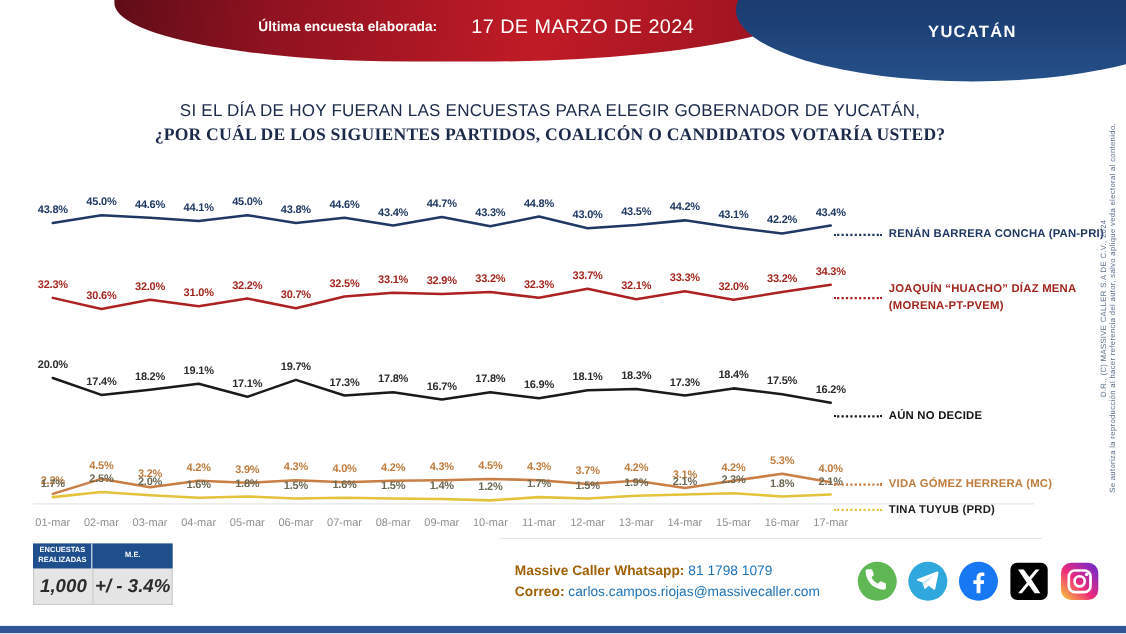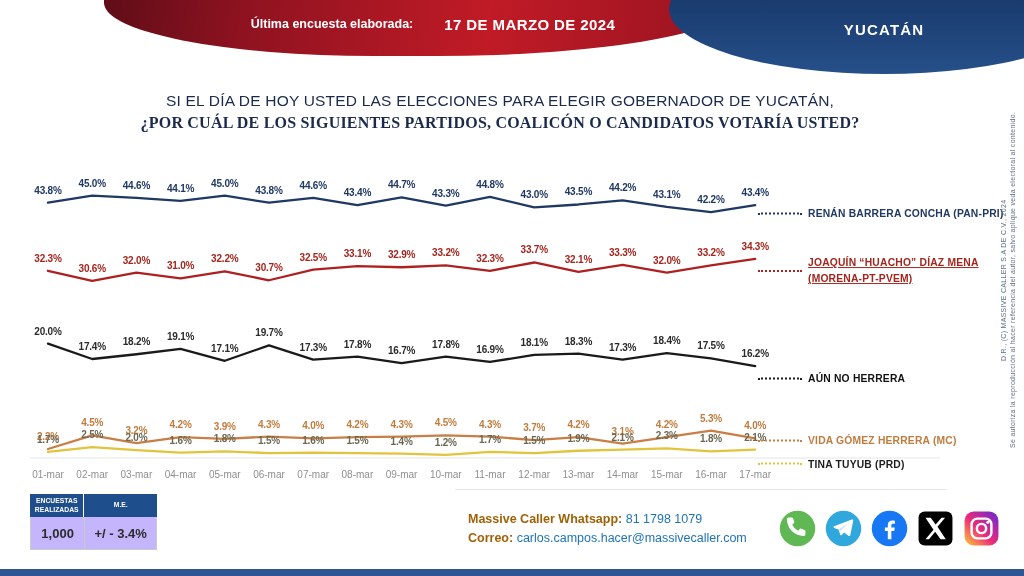--- a/index.html
+++ b/index.html
@@ -11,53 +11,53 @@
   .logo-wrap svg{display:block;margin:0 auto;}
   .logo-massive{font-size:17px;font-weight:bold;color:#444;letter-spacing:.5px;margin-top:-4px;}
   .logo-caller{font-size:14px;color:#9b9b9b;letter-spacing:1px;margin-top:-2px;}
 
   .ribbon{position:absolute;left:104px;top:0;width:640px;height:56px;
           background:linear-gradient(97deg,#5f0d18 0%,#8f1220 22%,#c01b26 60%,#a31522 88%,#7e1120 100%);
           border-radius:0 0 48% 42% / 0 0 100% 95%;
           display:flex;align-items:center;justify-content:center;gap:31px;
           padding-bottom:8px;box-sizing:border-box;padding-left:18px;}
   .ribbon .lbl{color:#fff;font-size:12.5px;font-weight:bold;}
-  .ribbon .date{color:#fff;font-size:15px;font-weight:bold;letter-spacing:.4px;}
+  .ribbon .date{color:#fff;font-size:18px;font-weight:normal;letter-spacing:.4px;}
 
   .badge-blue{position:absolute;right:-75px;top:-56px;width:430px;height:130px;border-radius:50%;
           background:linear-gradient(to bottom,#132e57,#1c3f74 55%,#265089);}
   .badge-blue span{position:absolute;bottom:36px;left:0;right:0;text-align:center;
           color:#fff;font-size:15px;font-weight:bold;letter-spacing:1.2px;}
 
   
   .title-block{position:absolute;left:0;top:92px;width:1000px;text-align:center;color:#1b2a4a;}
   .title-l1{font-size:15.5px;letter-spacing:.2px;}
   .title-l2{font-size:16px;font-weight:bold;margin-top:4px;letter-spacing:.2px;font-family:Liberation Serif, serif;}
   .title-l3{font-size:15px;font-weight:bold;margin-top:6px;color:#e8151d;letter-spacing:.5px;}
 
   
   #chart-svg{position:absolute;left:0;top:156px;}
   #chart-svg text.val{font-size:10px;font-weight:bold;letter-spacing:-.2px;}
   #chart-svg text.date{font-size:10px;fill:#8f8f8f;}
   .legend-layer{position:absolute;left:0;top:168px;width:1024px;height:340px;pointer-events:none;}
   .legend-item{position:absolute;left:758px;display:flex;align-items:center;gap:6px;
                transform:translateY(-50%);font-size:10.3px;font-weight:bold;letter-spacing:.2px;}
   .legend-item .dots{width:44px;border-top:2.2px dotted #000;}
-  .legend-item .stack{display:flex;flex-direction:column;line-height:1.55;text-decoration:underline;}
+  .legend-item .stack{display:flex;flex-direction:column;line-height:1.55;}
   .panel-edge{position:absolute;left:455px;top:489px;width:492px;height:1px;background:#e6e6e6;}
 
   
   .stats-table{position:absolute;left:30px;top:494px;width:127px;}
   .stats-row{display:flex;}
   .stats-h{background:#1e4f8c;color:#fff;font-size:6.8px;font-weight:bold;text-align:center;
            height:23px;display:flex;align-items:center;justify-content:center;line-height:1.2;
            box-sizing:border-box;padding:1px 2px;}
-  .stats-v{background:#c4b5fd;border:1px solid #c9c9c9;border-top:none;color:#2b2b2b;
-           font-size:13px;font-weight:bold;text-align:center;height:33px;display:flex;
-           align-items:center;justify-content:center;box-sizing:border-box;}
+  .stats-v{background:#e5e5e5;border:1px solid #c9c9c9;border-top:none;color:#2b2b2b;
+           font-size:17px;font-weight:bold;text-align:center;height:33px;display:flex;
+           align-items:center;justify-content:center;box-sizing:border-box;font-style:italic;}
   .c1{width:62px;border-right:1px solid #fff;box-sizing:border-box;}
   .c2{width:83px;}
   .stats-v.c1{border-right:none;}
 
   
   .contact{position:absolute;left:468px;top:510px;font-size:12.5px;line-height:1.55;color:#1e73b8;}
   .contact b{color:#a16207;}
 
   
   .social-row{position:absolute;left:779px;top:510px;display:flex;gap:9px;align-items:center;}
@@ -80,21 +80,21 @@
   <div class="ribbon">
     <span class="lbl">Última encuesta elaborada:</span>
     <span class="date">17 DE MARZO DE 2024</span>
   </div>
 
   <div class="badge-blue">
     <span>YUCATÁN</span>
   </div>
 
   <div class="title-block">
-    <div class="title-l1">SI EL DÍA DE HOY USTED LAS ELECCIONES PARA ELEGIR GOBERNADOR DE YUCATÁN,</div>
+    <div class="title-l1">SI EL DÍA DE HOY FUERAN LAS ENCUESTAS PARA ELEGIR GOBERNADOR DE YUCATÁN,</div>
     <div class="title-l2">¿POR CUÁL DE LOS SIGUIENTES PARTIDOS, COALICÓN O CANDIDATOS VOTARÍA USTED?</div>
   </div>
 
   <svg id="chart-svg" width="980" height="340" viewBox="0 0 980 340">
       <line x1="30" x2="940" y1="302" y2="302" stroke="#e6e6e6" stroke-width="1.2"></line>
       <polyline points="48,46.70400000000001 92.2,39.60000000000002 136.4,41.96800000000002 180.60000000000002,44.928 224.8,39.60000000000002 269,46.70400000000001 313.20000000000005,41.96800000000002 357.40000000000003,49.072 401.6,41.375999999999976 445.8,49.664000000000044 490,40.78399999999999 534.2,51.44 578.4000000000001,48.48000000000002 622.6,44.33600000000001 666.8000000000001,50.847999999999985 711,56.17599999999999 755.2,49.072" fill="none" stroke="#1f3864" stroke-width="2.3" stroke-linejoin="round" stroke-linecap="round"></polyline>
       <text x="48" y="37.70400000000001" text-anchor="middle" class="val" fill="#1f3864">43.8%</text>
       <text x="92.2" y="30.600000000000023" text-anchor="middle" class="val" fill="#1f3864">45.0%</text>
       <text x="136.4" y="32.96800000000002" text-anchor="middle" class="val" fill="#1f3864">44.6%</text>
       <text x="180.60000000000002" y="35.928" text-anchor="middle" class="val" fill="#1f3864">44.1%</text>
@@ -209,21 +209,21 @@
     </div>
     <div class="legend-item" style="top: 102.944px; color: rgb(163, 38, 30);">
       <span class="dots" style="border-top-color: rgb(173, 33, 35);"></span>
       <span class="stack">
         <span>JOAQUÍN “HUACHO” DÍAZ MENA</span>
         <span>(MORENA-PT-PVEM)</span>
       </span>
     </div>
     <div class="legend-item" style="top: 210.096px; color: rgb(17, 17, 17);">
       <span class="dots" style="border-top-color: rgb(26, 26, 26);"></span>
-      <span>AÚN NO HERRERA</span>
+      <span>AÚN NO DECIDE</span>
     </div>
     <div class="legend-item" style="top: 272.32px; color: rgb(192, 124, 62);">
       <span class="dots" style="border-top-color: rgb(201, 126, 69);"></span>
       <span>VIDA GÓMEZ HERRERA (MC)</span>
     </div>
     <div class="legend-item" style="top: 295.568px; color: rgb(29, 29, 29);">
       <span class="dots" style="border-top-color: rgb(227, 195, 60);"></span>
       <span>TINA TUYUB (PRD)</span>
     </div>
   </div>
@@ -236,21 +236,21 @@
       <div class="stats-h c2">M.E.</div>
     </div>
     <div class="stats-row">
       <div class="stats-v c1">1,000</div>
       <div class="stats-v c2">+/ - 3.4%</div>
     </div>
   </div>
 
   <div class="contact">
     <div><b>Massive Caller Whatsapp:</b> <span>81 1798 1079</span></div>
-    <div><b>Correo:</b> <span>carlos.campos.hacer@massivecaller.com</span></div>
+    <div><b>Correo:</b> <span>carlos.campos.riojas@massivecaller.com</span></div>
   </div>
 
   <div class="social-row">
     <span>
       <svg width="37" height="37" viewBox="0 0 24 24">
         <circle cx="12" cy="12" r="11.5" fill="#5fb854"></circle>
         <path fill="#fff" d="M8.2 4.8 C8.6 4.8 9 5 9.1 5.4 L9.9 7.6 C10 7.9 9.9 8.3 9.7 8.5 L8.6 9.6 C9.4 11.3 10.7 12.6 12.4 13.4 L13.5 12.3 C13.7 12.1 14.1 12 14.4 12.1 L16.6 12.9 C17 13 17.2 13.4 17.2 13.8 L17.1 15.8 C17.1 16.4 16.6 16.9 16 16.9 C9.8 16.6 5.4 12.2 5.1 6 C5.1 5.4 5.6 4.9 6.2 4.9 Z"></path>
       </svg>
     </span>
     <span>

